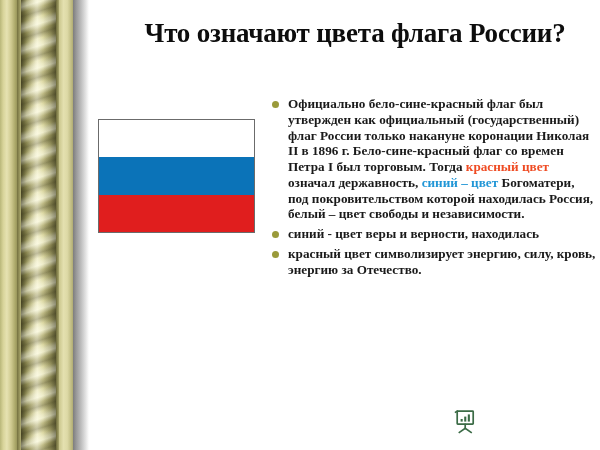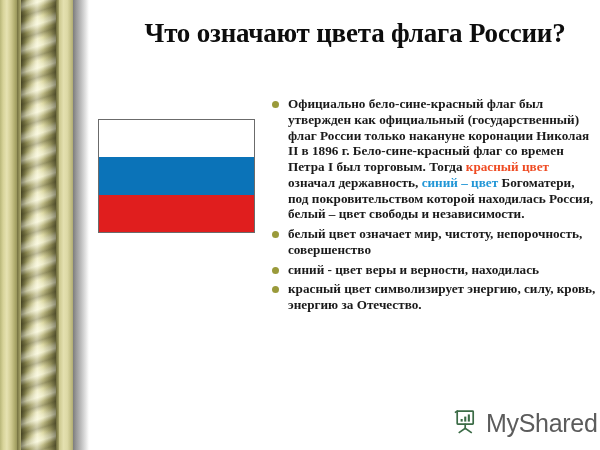--- a/index.html
+++ b/index.html
@@ -192,21 +192,20 @@
 
   <div class="flag">
     <div class="band band-white"></div>
     <div class="band band-blue"></div>
     <div class="band band-red"></div>
   </div>
 
   <div class="content">
     <ul class="bullets" id="bullet-list">
         <li><span>Официально бело-сине-красный флаг был утвержден как официальный (государственный) флаг России только накануне коронации Николая II в 1896 г. Бело-сине-красный флаг со времен Петра I был торговым. Тогда </span><span class="red">красный цвет</span><span> означал державность, </span><span class="blue">синий – цвет</span><span> Богоматери, под покровительством которой находилась Россия, белый – цвет свободы и независимости.</span></li>
-        <li><span>белый цвет означает мир, чистоту, непорочность, совершенство</span></li>
         <li class="blue"><span>синий - цвет веры и верности, находилась</span></li>
         <li class="red"><span>красный цвет символизирует энергию, силу, кровь, энергию за Отечество.</span></li>
       </ul>
   </div>
 
   <div class="watermark">
     <span class="wm-icon">
       <svg width="27" height="27" viewBox="0 0 27 27" aria-hidden="true">
         <g fill="none" stroke="#3b6b46" stroke-width="1.7" stroke-linecap="square">
           <rect x="5.2" y="3.2" width="16" height="13" rx="0.6"></rect>
@@ -214,16 +213,15 @@
           <path d="M7.4 24.4 L13.2 20.4 L19.1 24.4"></path>
           <path d="M3.6 4.2 L5.2 3.2"></path>
         </g>
         <g fill="#3b6b46">
           <rect x="8.6" y="11.0" width="2.1" height="2.6"></rect>
           <rect x="12.2" y="8.6" width="2.1" height="5.0"></rect>
           <rect x="15.8" y="6.4" width="2.1" height="7.2"></rect>
         </g>
       </svg>
     </span>
-    <span class="wm-text">MyShared</span>
   </div>
 
 </div>
 
 </body></html>

